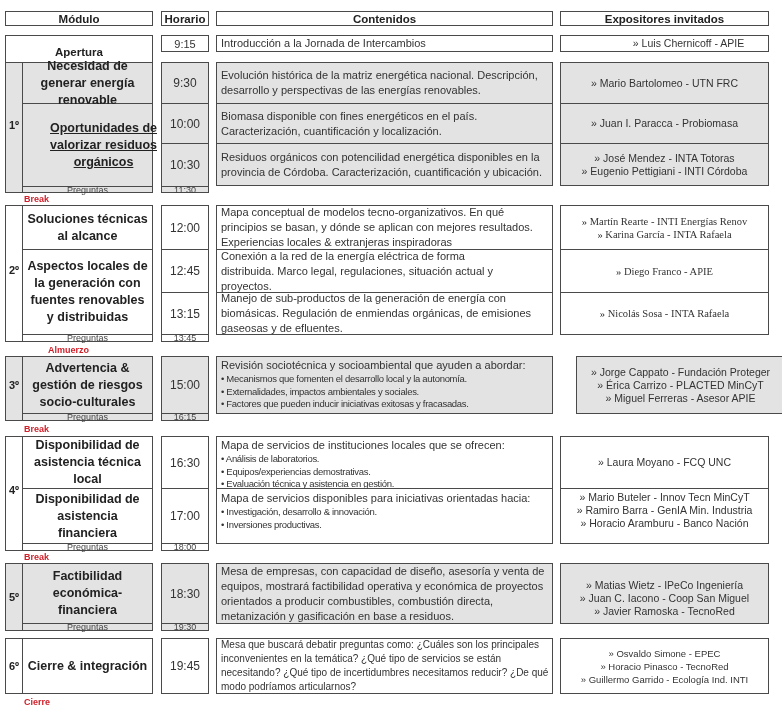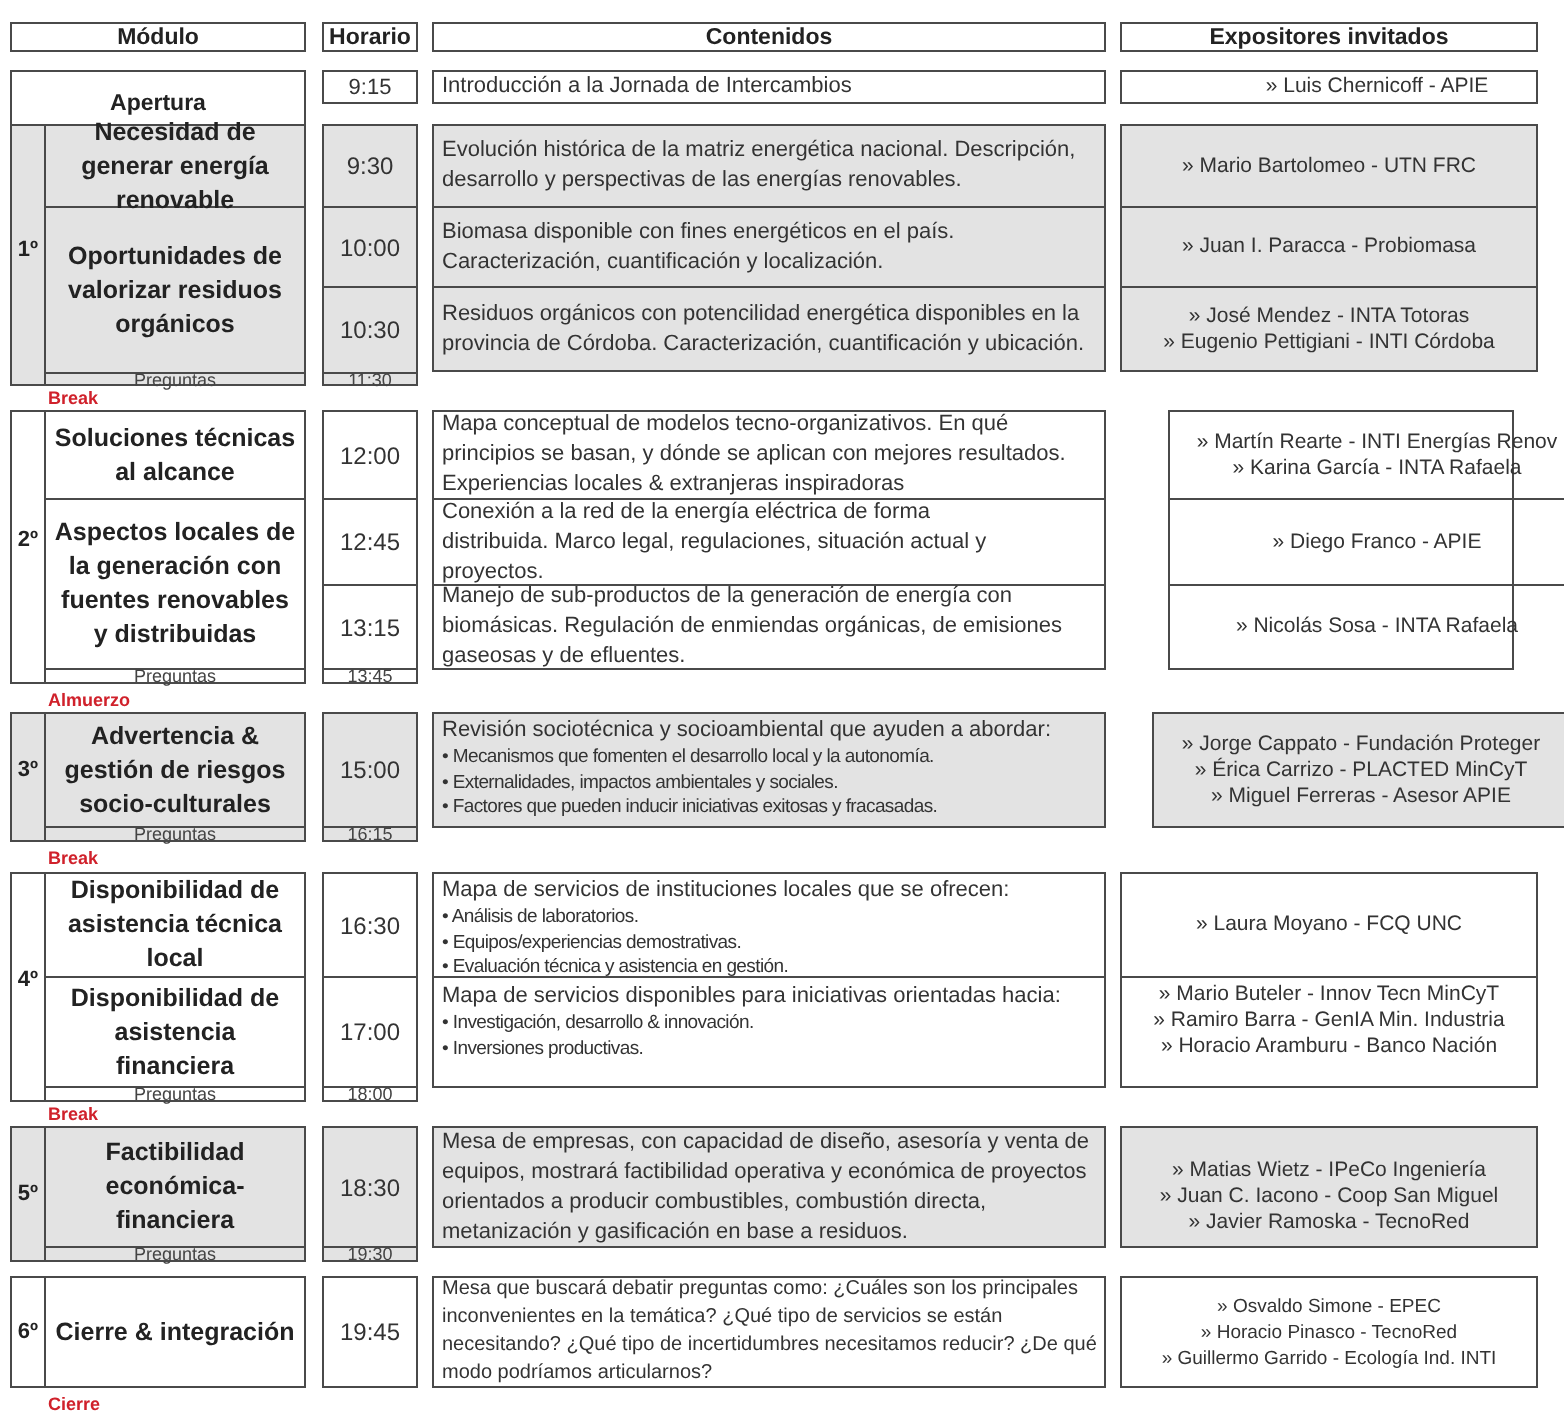--- a/index.html
+++ b/index.html
@@ -58,21 +58,21 @@
 <div class="box shaded" style="left:5px;top:62px;width:148px;height:131px;">
   <div class="vline" style="left:16px;top:0;height:129px;"></div>
   <div class="hline" style="left:16px;top:40px;width:130px;"></div>
   <div class="hline" style="left:16px;top:123px;width:130px;"></div>
   <div class="cell num" style="left:0;top:0;width:16px;height:123px;">
       <span>1º</span>
     </div>
   <div class="cell title" style="left:17px;top:0;width:129px;height:40px;">
       <span>Necesidad de generar energía renovable</span>
     </div>
-  <div class="cell title" style="left:17px;top:41px;width:129px;height:82px;">
+  <div class="cell title" style="left:33px;top:41px;width:129px;height:82px;text-decoration:underline;">
       <span>Oportunidades de valorizar residuos orgánicos</span>
     </div>
   <div class="cell preg white" style="left:17px;top:124px;width:129px;height:5px;background:transparent;">
       <span>Preguntas</span>
     </div>
 </div>
 <div class="box shaded" style="left:161px;top:62px;width:48px;height:131px;">
   <div class="hline" style="left:0;top:40px;width:46px;"></div>
   <div class="hline" style="left:0;top:80px;width:46px;"></div>
   <div class="hline" style="left:0;top:123px;width:46px;"></div>
@@ -158,35 +158,35 @@
   <div class="cell cell-left content" style="left:0;top:0;width:335px;height:43px;">
       <span>Mapa conceptual de modelos tecno-organizativos. En qué principios se basan, y dónde se aplican con mejores resultados. Experiencias locales &amp; extranjeras inspiradoras</span>
     </div>
   <div class="cell cell-left content" style="left:0;top:44px;width:335px;height:42px;">
       <span style="max-width:300px;">Conexión a la red de la energía eléctrica de forma distribuida. Marco legal, regulaciones, situación actual y proyectos.</span>
     </div>
   <div class="cell cell-left content" style="left:0;top:87px;width:335px;height:41px;">
       <span style="max-width:320px;">Manejo de sub-productos de la generación de energía con biomásicas. Regulación de enmiendas orgánicas, de emisiones gaseosas y de efluentes.</span>
     </div>
 </div>
-<div class="box white" style="left:584px;top:205px;width:173px;height:130px;">
+<div class="box white" style="left:560px;top:205px;width:209px;height:130px;font-family:Liberation Serif, serif;">
   <div class="hline" style="left:0;top:43px;width:207px;"></div>
   <div class="hline" style="left:0;top:86px;width:207px;"></div>
   <div class="cell speakers stack" style="left:0;top:0;width:207px;height:43px;">
       <span>» Martín Rearte - INTI Energías Renov</span>
       <span>» Karina García - INTA Rafaela</span>
     </div>
   <div class="cell speakers stack" style="left:0;top:44px;width:207px;height:42px;">
       <span>» Diego Franco - APIE</span>
     </div>
   <div class="cell speakers stack" style="left:0;top:87px;width:207px;height:41px;">
       <span>» Nicolás Sosa - INTA Rafaela</span>
     </div>
 </div>
-<div class="label-red" style="top:345px;">Almuerzo</div>
+<div class="label-red" style="top:345px;margin-left:24px;">Almuerzo</div>
 
 <div class="box shaded" style="left:5px;top:356px;width:148px;height:65px;">
   <div class="vline" style="left:16px;top:0;height:63px;"></div>
   <div class="hline" style="left:16px;top:56px;width:130px;"></div>
   <div class="cell num" style="left:0;top:0;width:16px;height:56px;">
       <span>3º</span>
     </div>
   <div class="cell title" style="left:17px;top:0;width:129px;height:56px;">
       <span>Advertencia &amp; gestión de riesgos socio-culturales</span>
     </div>

